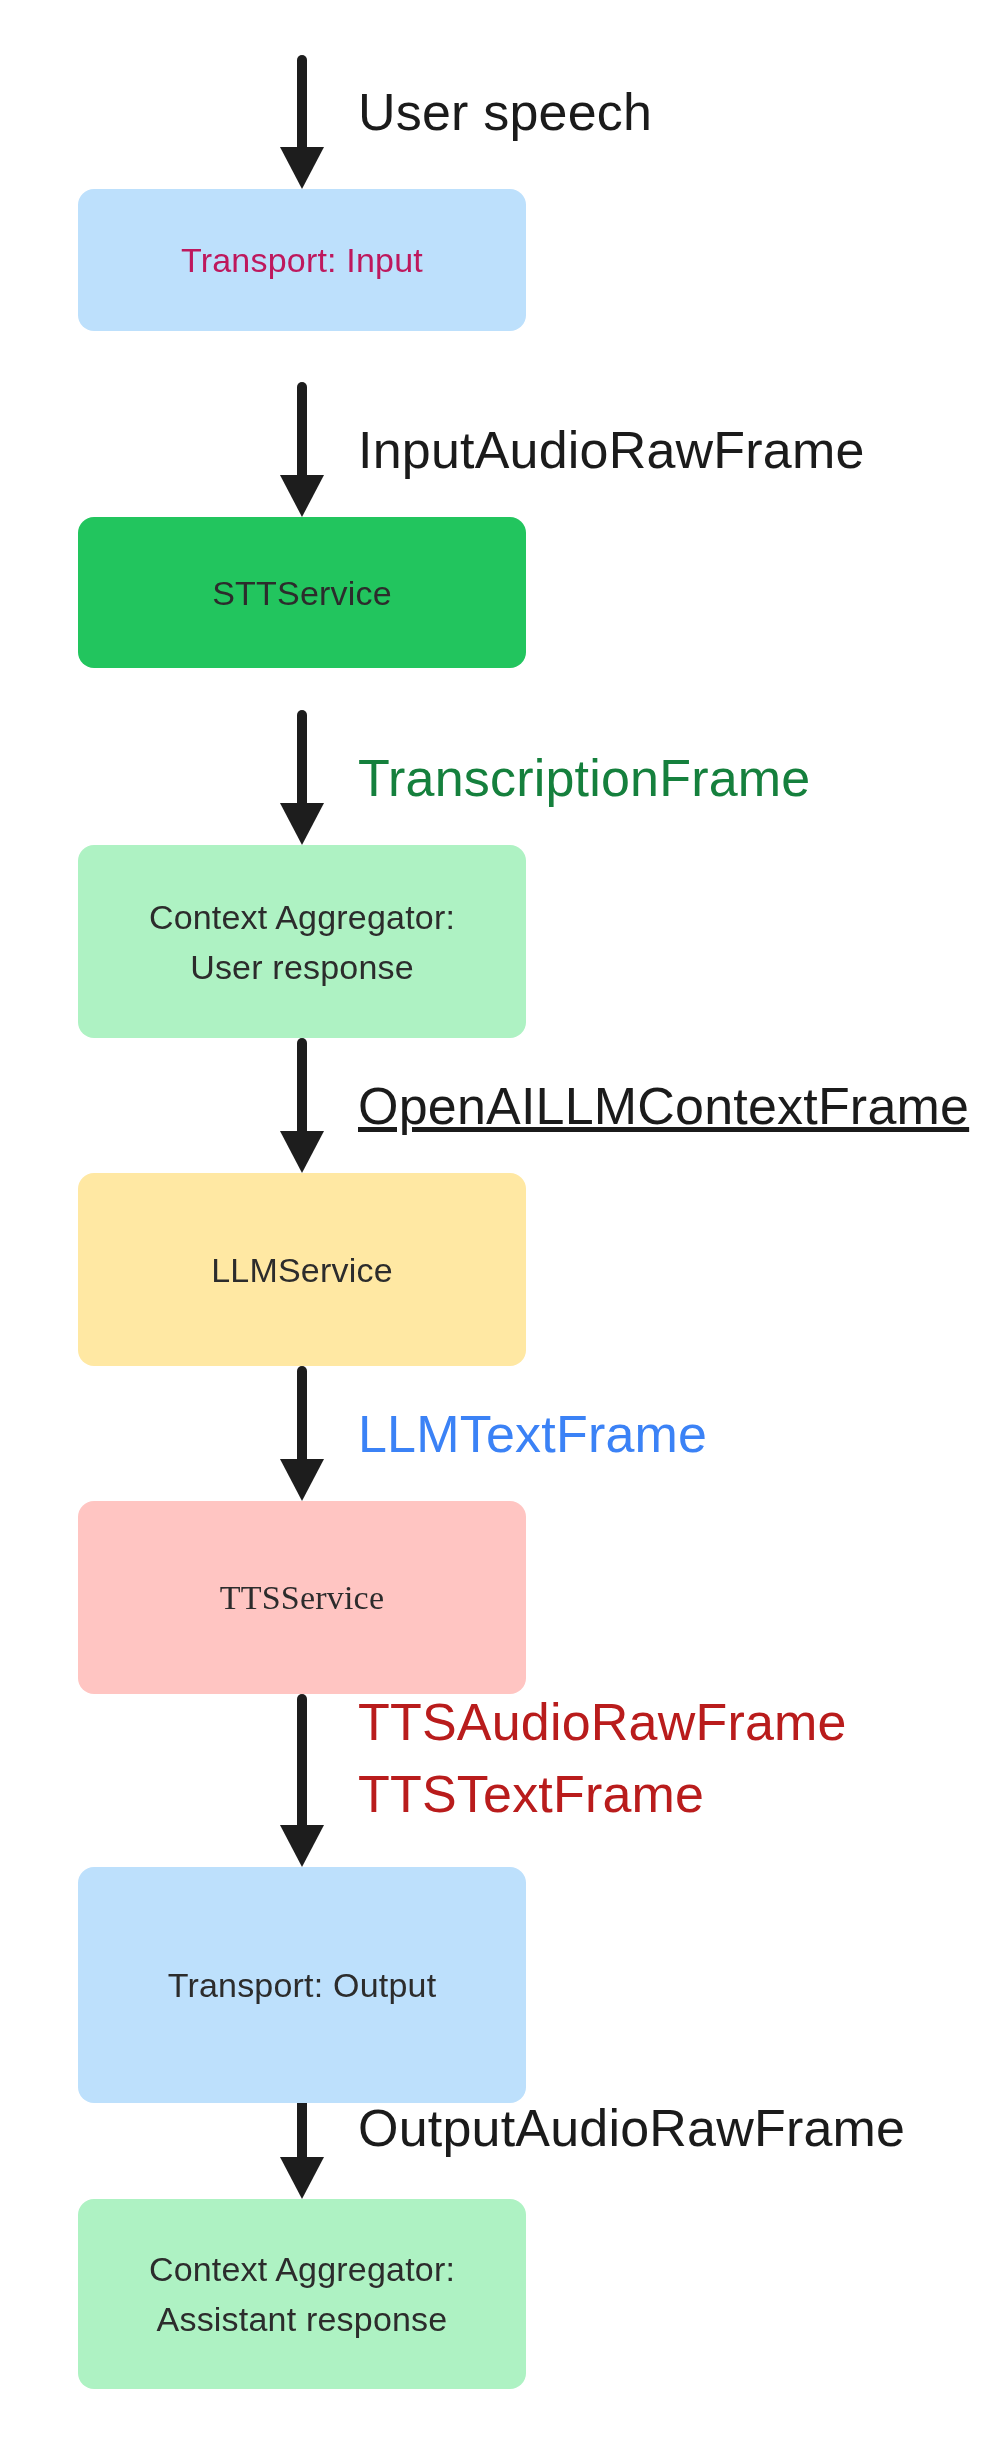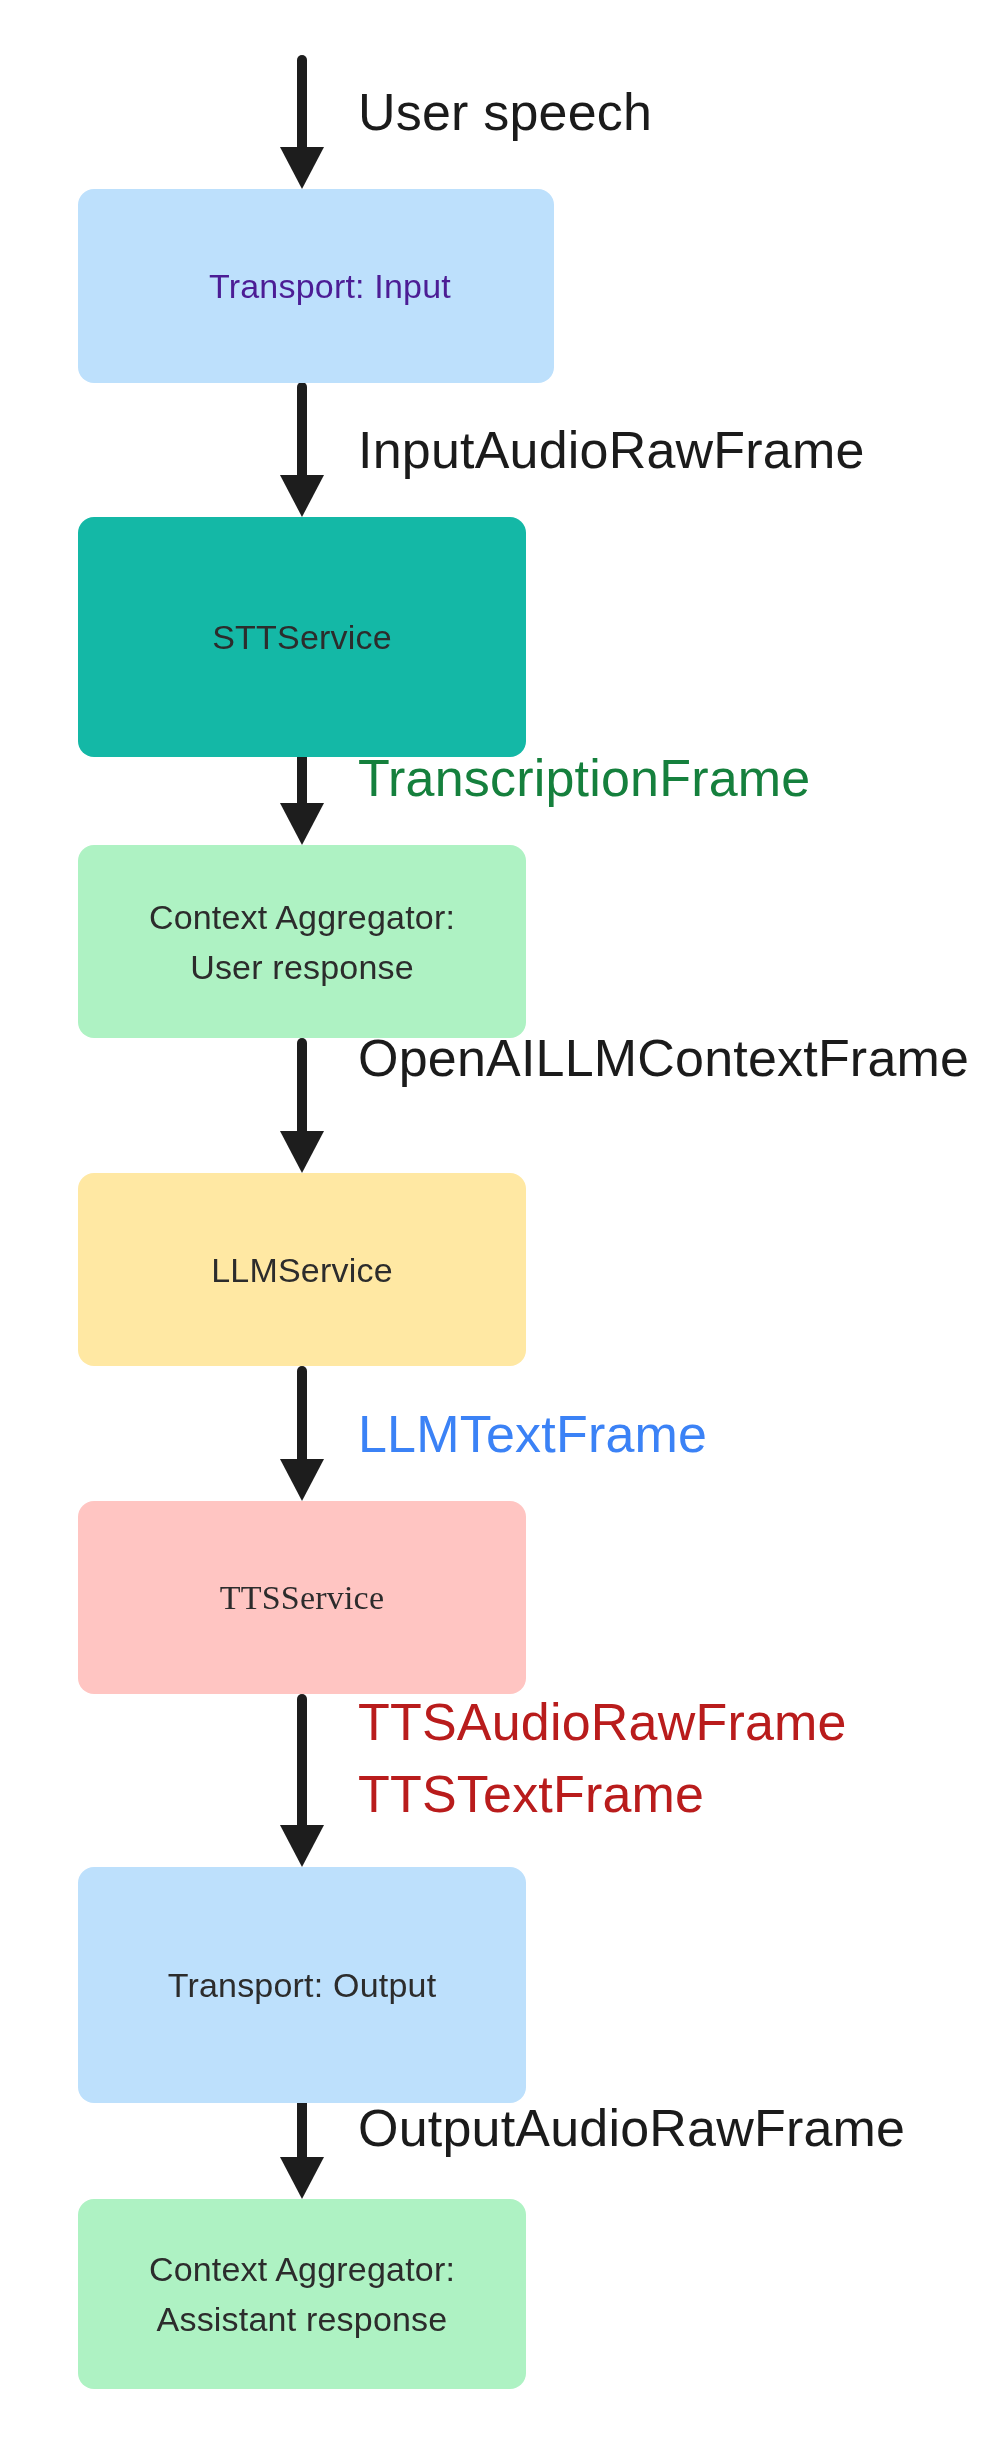--- a/index.html
+++ b/index.html
@@ -69,43 +69,43 @@
     <div class="edge-label" style="color: rgb(27, 27, 27); top: 414px;">
       <div>InputAudioRawFrame</div>
     </div>
     <div class="edge-shaft" style="left: 297px; top: 710px; height: 99px; background: rgb(29, 29, 29);"></div>
     <div class="edge-head" style="left: 280px; top: 803px; border-top-color: rgb(29, 29, 29);"></div>
     <div class="edge-label" style="color: #15803d; top: 742px;">
       <div>TranscriptionFrame</div>
     </div>
     <div class="edge-shaft" style="left: 297px; top: 1038px; height: 99px; background: rgb(29, 29, 29);"></div>
     <div class="edge-head" style="left: 280px; top: 1131px; border-top-color: rgb(29, 29, 29);"></div>
-    <div class="edge-label" style="color: rgb(27, 27, 27); top: 1022px;">
+    <div class="edge-label" style="color: rgb(27, 27, 27); top: 1070px; text-decoration: underline;">
       <div>OpenAILLMContextFrame</div>
     </div>
     <div class="edge-shaft" style="left: 297px; top: 1366px; height: 99px; background: rgb(29, 29, 29);"></div>
     <div class="edge-head" style="left: 280px; top: 1459px; border-top-color: rgb(29, 29, 29);"></div>
     <div class="edge-label" style="color: #3b82f6; top: 1398px;">
       <div>LLMTextFrame</div>
     </div>
     <div class="edge-shaft" style="left: 297px; top: 1694px; height: 137px; background: rgb(29, 29, 29);"></div>
     <div class="edge-head" style="left: 280px; top: 1825px; border-top-color: rgb(29, 29, 29);"></div>
     <div class="edge-label" style="color: #b91c1c; top: 1686px;">
       <div>TTSAudioRawFrame</div>
       <div>TTSTextFrame</div>
     </div>
     <div class="edge-shaft" style="left: 297px; top: 2061px; height: 102px; background: rgb(29, 29, 29);"></div>
     <div class="edge-head" style="left: 280px; top: 2157px; border-top-color: rgb(29, 29, 29);"></div>
     <div class="edge-label" style="color: rgb(27, 27, 27); top: 2092px;">
       <div>OutputAudioRawFrame</div>
     </div>
-    <div class="node" style="top: 189px; height: 194px; background: rgb(189, 224, 252); color: #4c1d95; padding-left: 28px;">
+    <div class="node" style="top: 189px; height: 142px; background: rgb(189, 224, 252); color: #be185d;">
       <div>Transport: Input</div>
     </div>
-    <div class="node" style="top: 517px; height: 240px; background: #14b8a6; color: rgb(44, 44, 44);">
+    <div class="node" style="top: 517px; height: 151px; background: #22c55e; color: rgb(44, 44, 44);">
       <div>STTService</div>
     </div>
     <div class="node" style="top: 845px; height: 193px; background: rgb(174, 242, 195); color: rgb(44, 44, 44);">
       <div>Context Aggregator:</div>
       <div>User response</div>
     </div>
     <div class="node" style="top: 1173px; height: 193px; background: rgb(255, 232, 163); color: rgb(44, 44, 44);">
       <div>LLMService</div>
     </div>
     <div class="node" style="top: 1501px; height: 193px; background: rgb(255, 197, 194); color: rgb(44, 44, 44); font-family: Liberation Serif, serif;">

